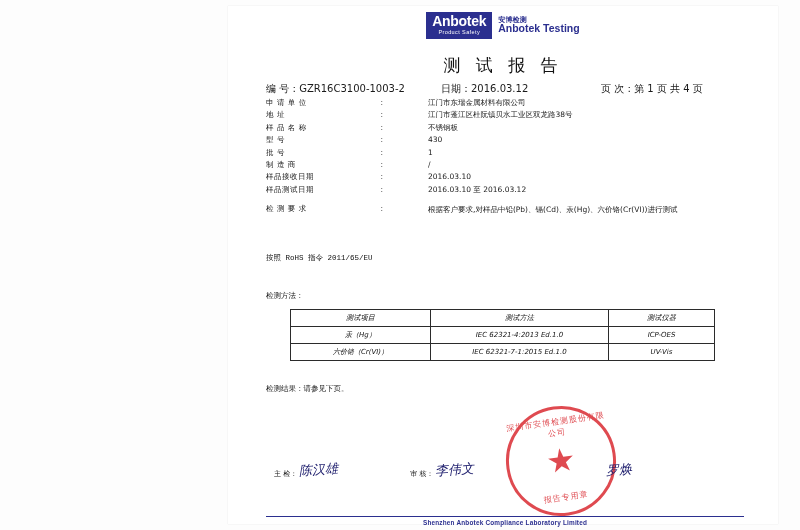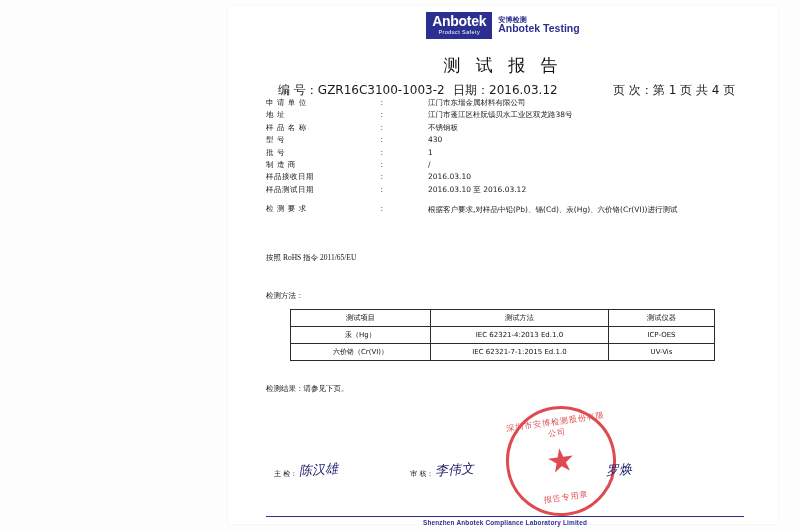--- a/index.html
+++ b/index.html
@@ -87,24 +87,23 @@
     letter-spacing: 5px;
     color: #111;
   }
 
   
   .metaline {
     position: absolute;
     left: 38px; top: 76px;
     width: 478px;
     display: flex;
-    font-size: 12px;
+    font-size: 10px;
     font-family: "DejaVu Sans", sans-serif;
     color: #1a1a1a;
-    margin-left: 12px;
   }
   .metaline .m1 { width: 175px; }
   .metaline .m2 { width: 160px; }
   .metaline .m3 { flex: 1; text-align: left; }
 
   
   .fields {
     position: absolute;
     left: 38px; top: 92px;
     width: 478px;
@@ -131,21 +130,21 @@
     font-size: 7.5px;
     letter-spacing: .2px;
   }
 
   .req-block { margin-top: 10px; }
   .req-block .fvalue { line-height: 1.5; }
 
   .rohs {
     position: absolute;
     left: 38px; top: 247px;
-    font-family: Liberation Serif, serif;
+    font-family: Liberation Mono, monospace;
     font-size: 7.5px;
   }
 
   .method-head {
     position: absolute;
     left: 38px; top: 285px;
     font-family: "DejaVu Sans", sans-serif;
     font-size: 7.5px;
   }
 
@@ -158,20 +157,21 @@
     border-collapse: collapse;
     font-family: "DejaVu Sans", sans-serif;
     font-size: 7px;
   }
   table.m th, table.m td {
     border: 1px solid #2b2b2b;
     text-align: center;
     padding: 3px 10px;
     color: #111;
     font-weight: normal;
+    font-style: italic;
   }
   table.m th { font-size: 7.2px; }
   table.m col.c1 { width: 33%; }
   table.m col.c2 { width: 42%; }
   table.m col.c3 { width: 25%; }
 
   .result-head {
     position: absolute;
     left: 38px; top: 378px;
     font-family: "DejaVu Sans", sans-serif;

